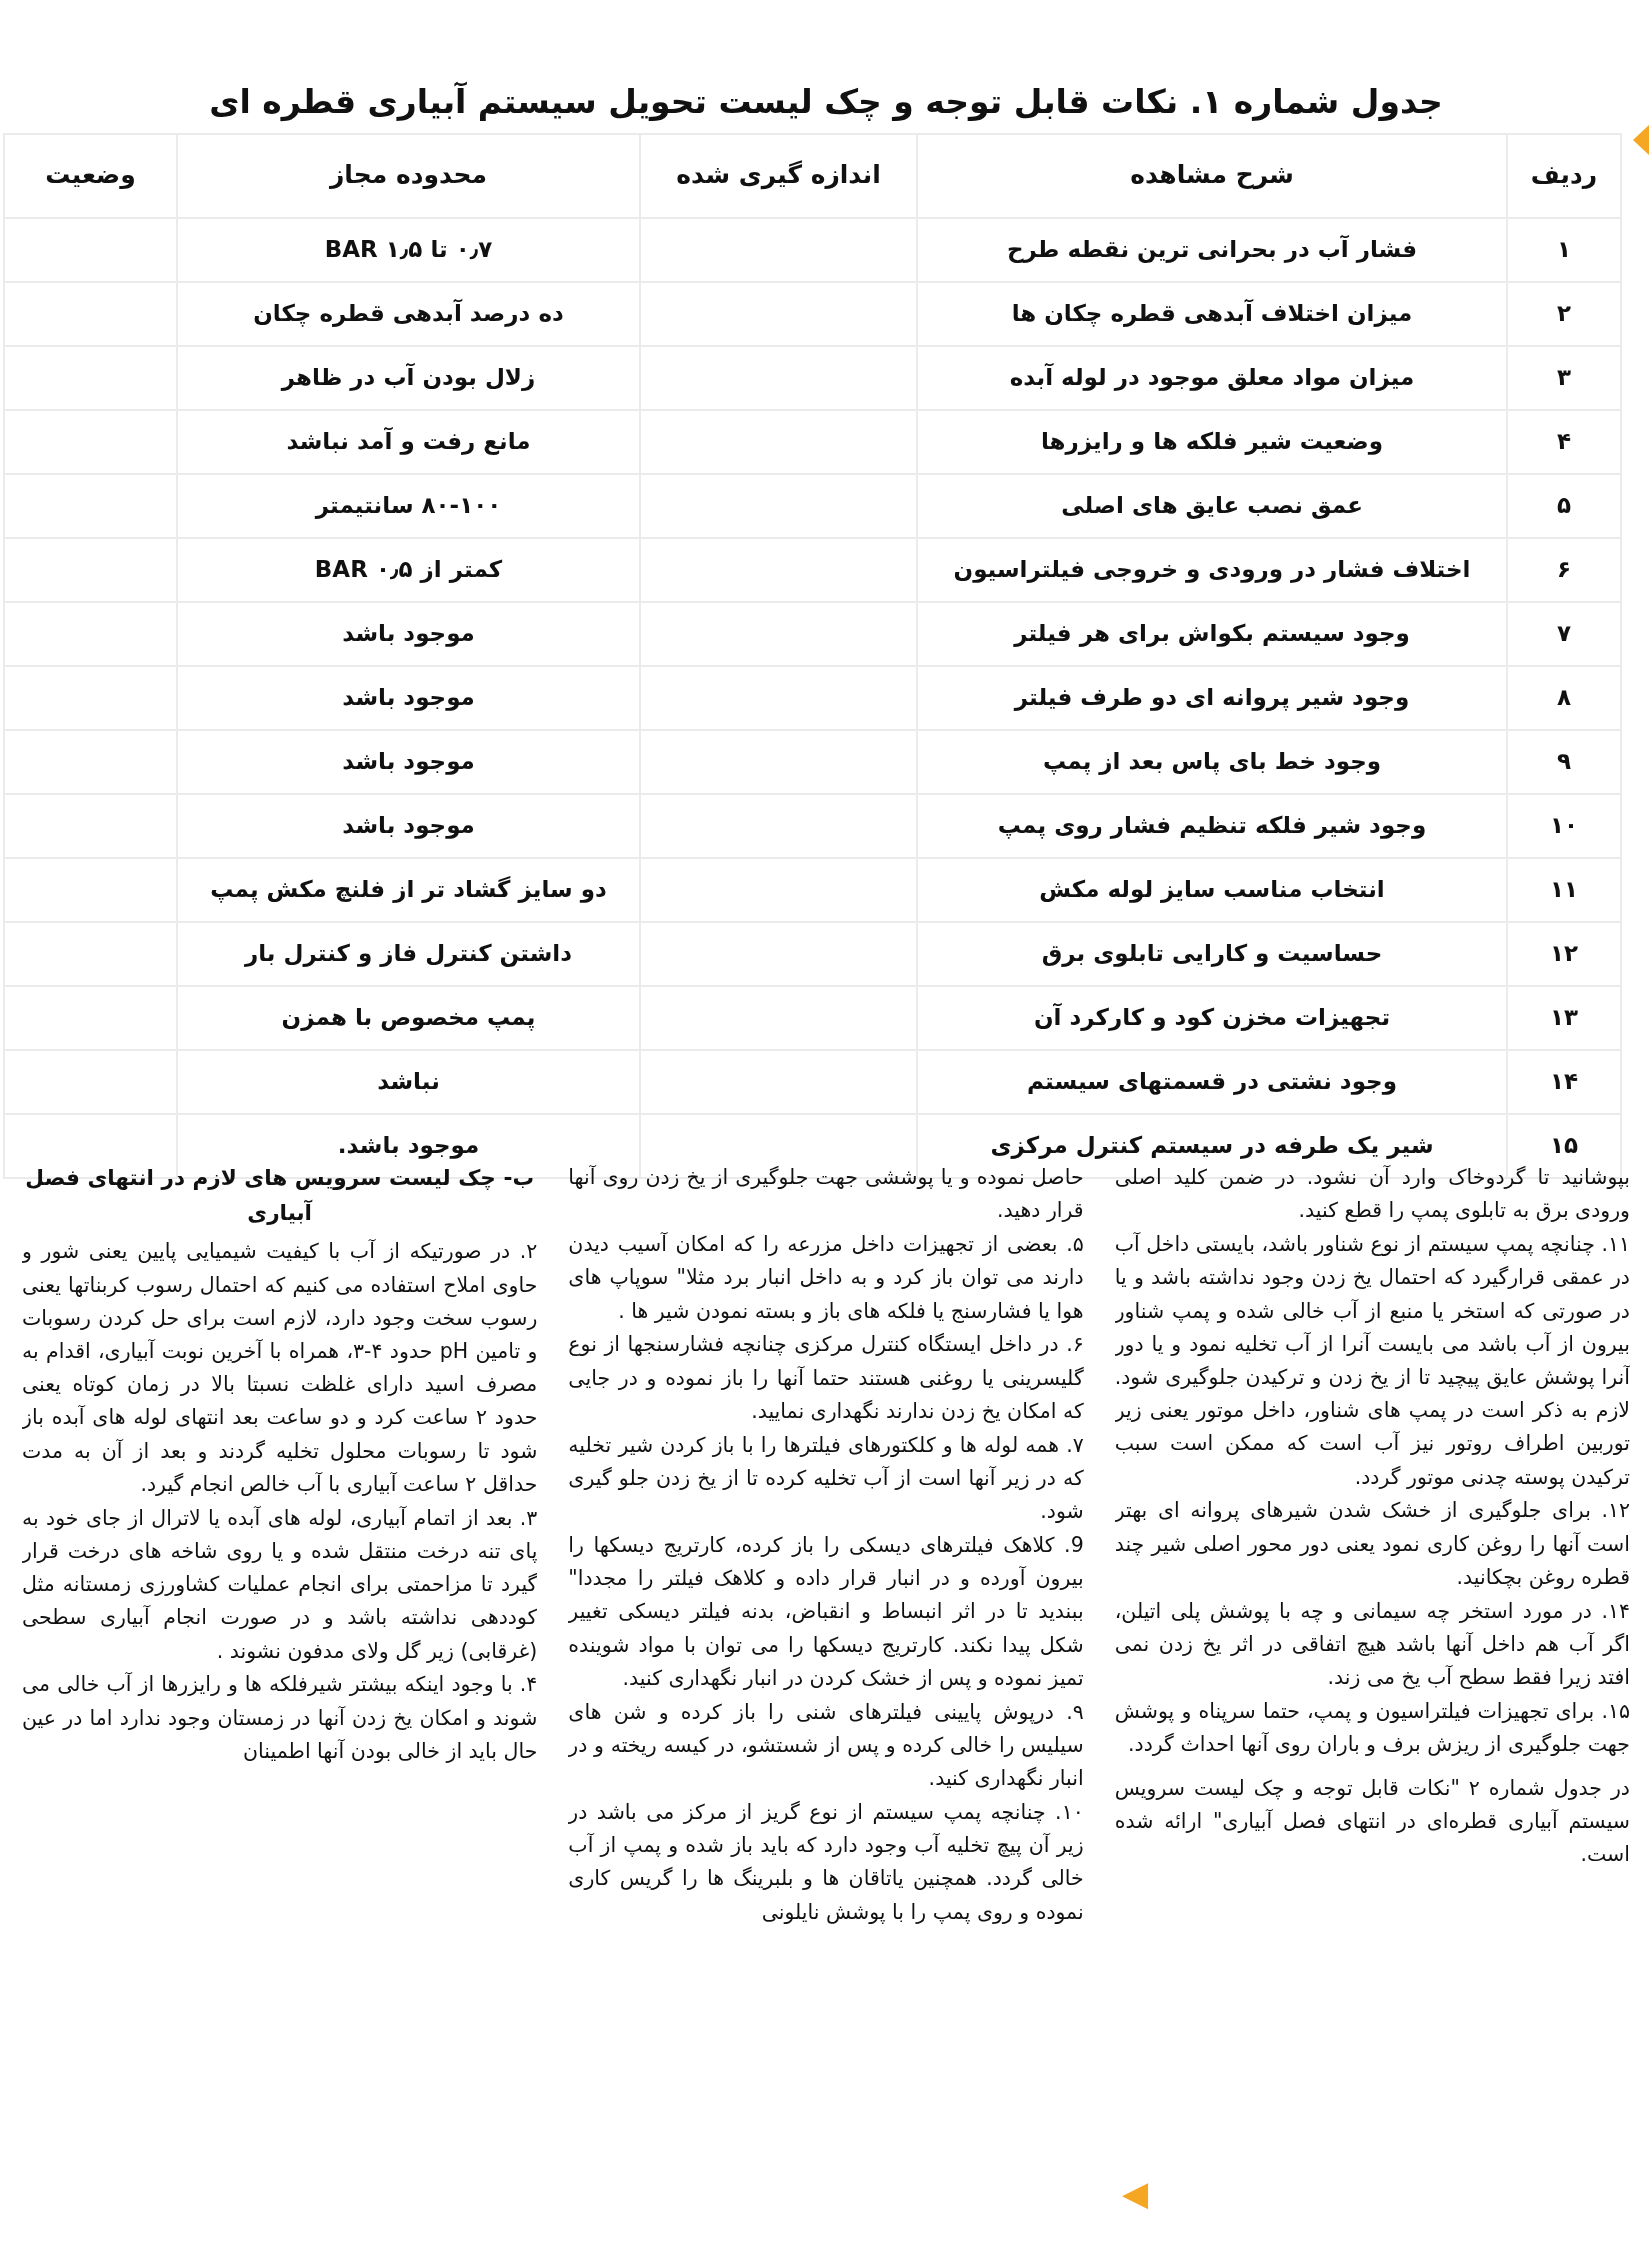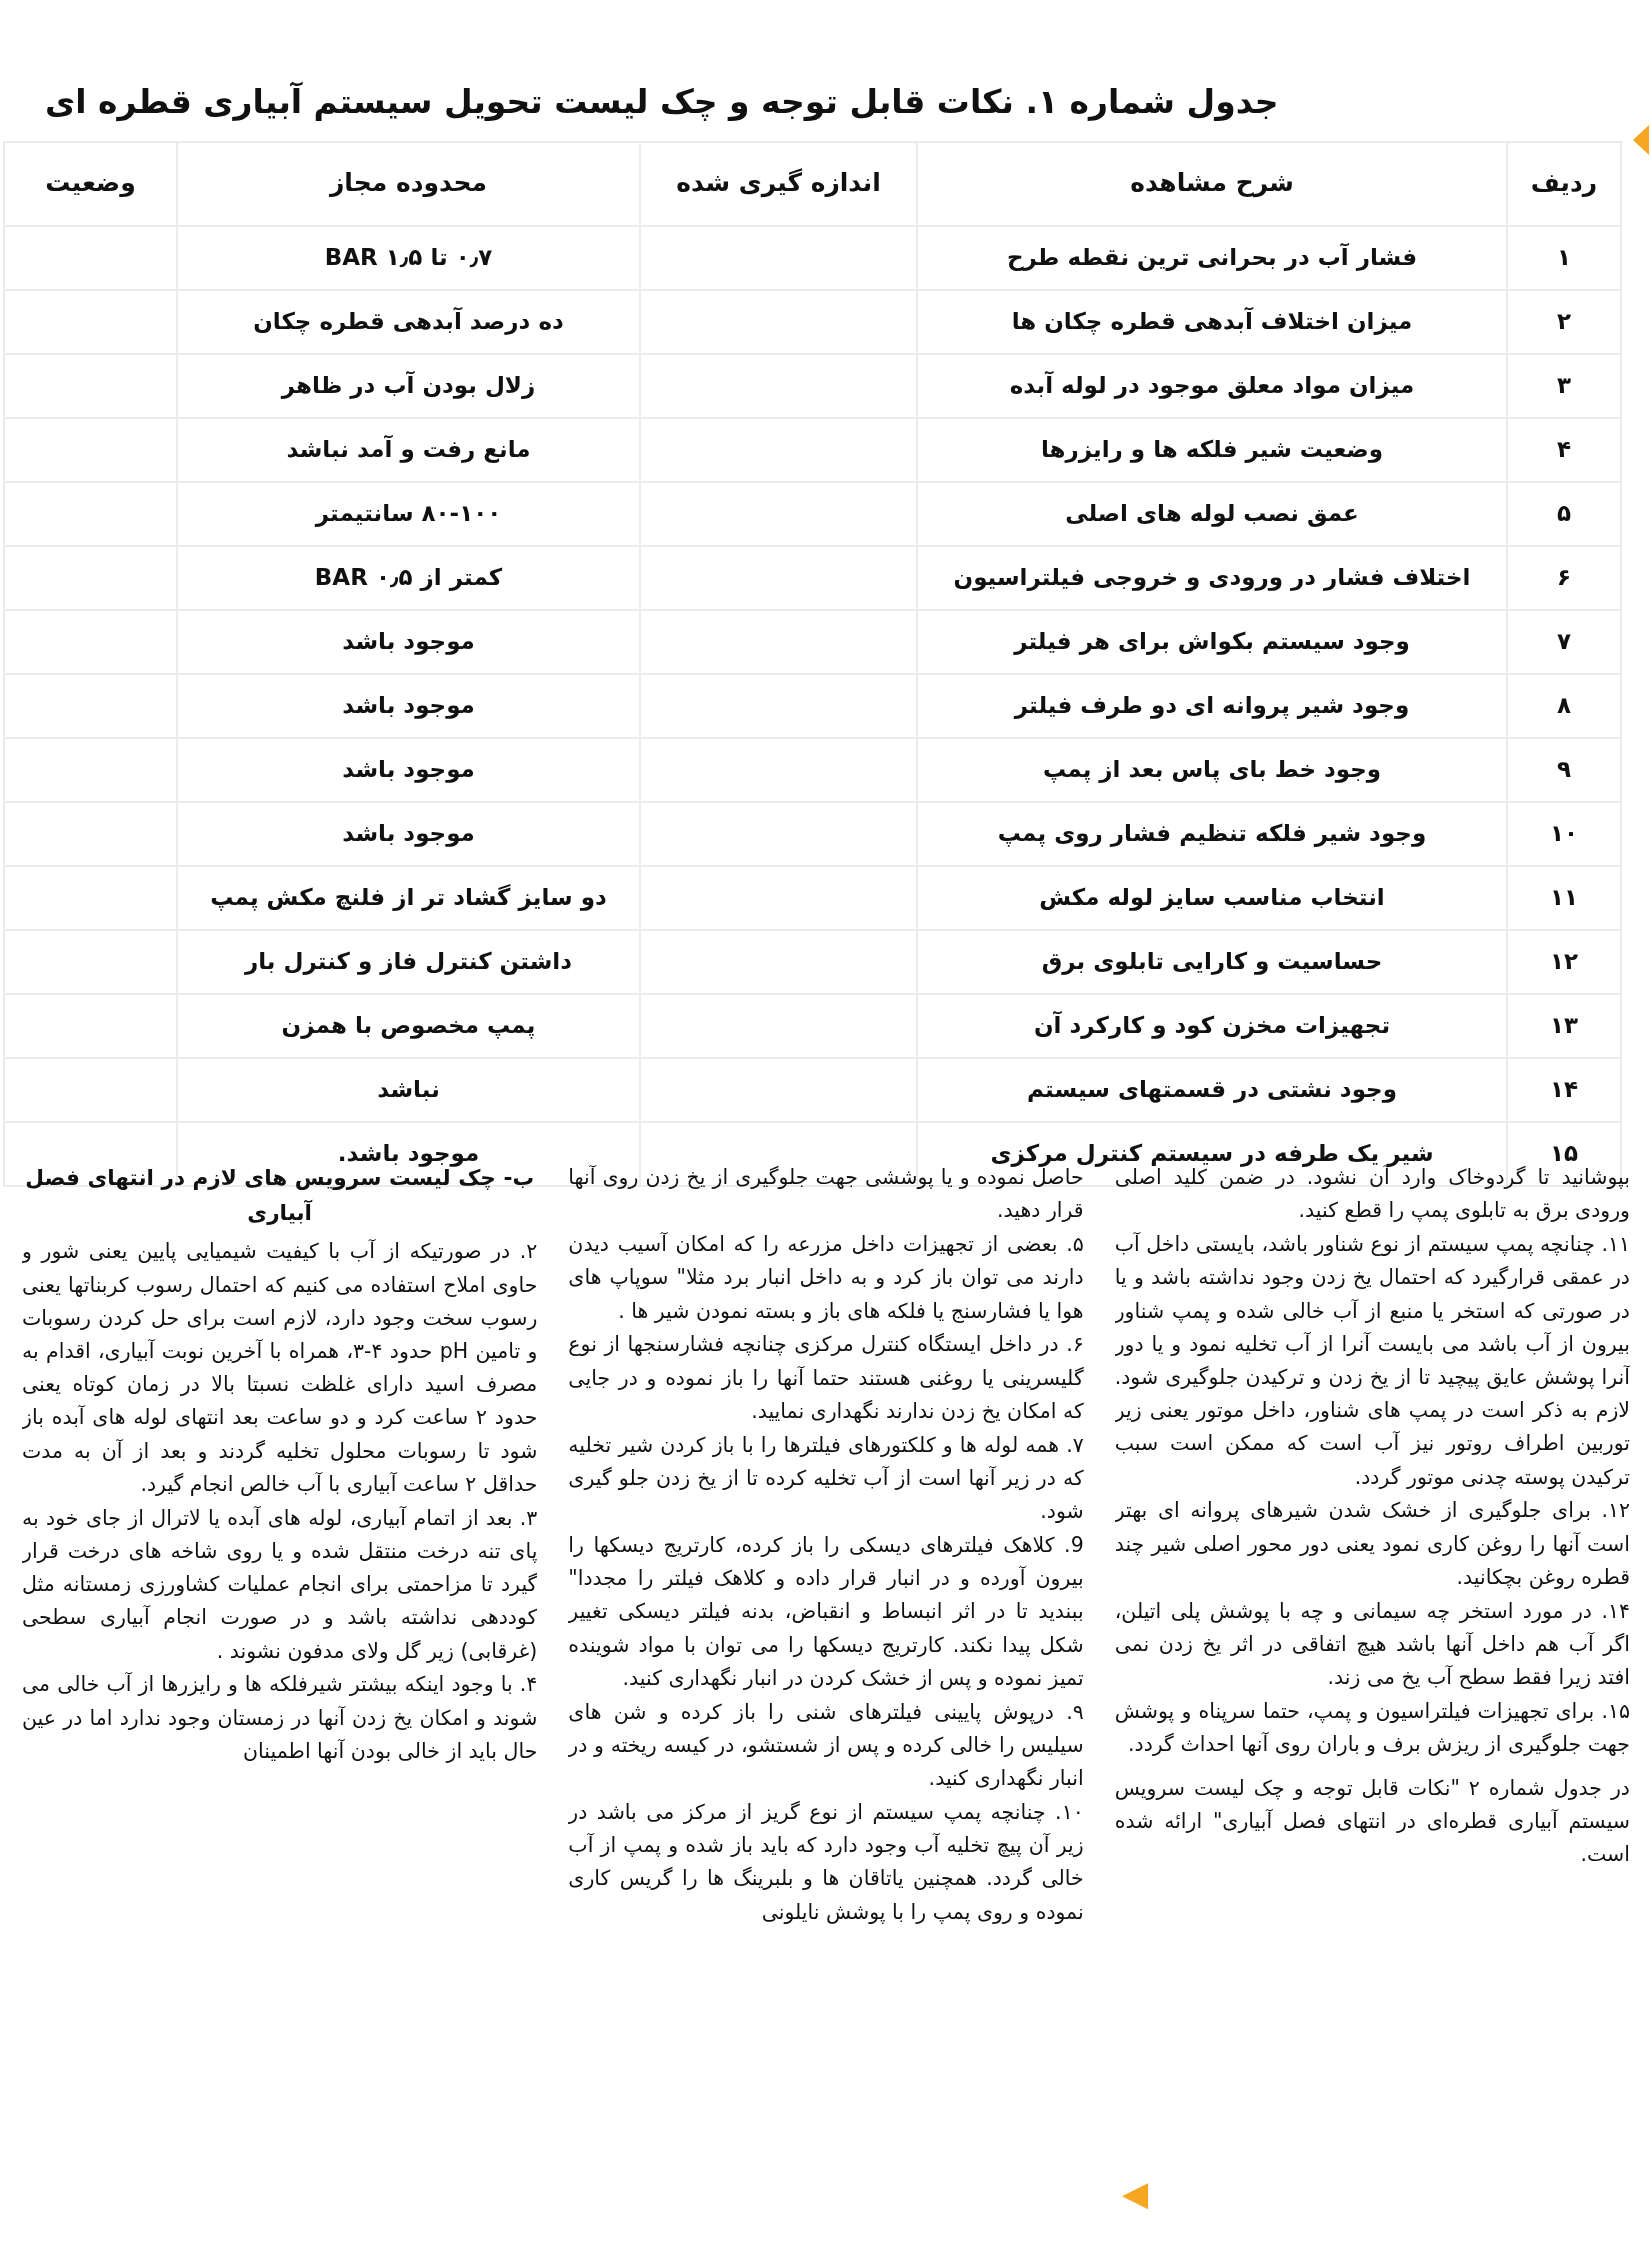--- a/index.html
+++ b/index.html
@@ -15,26 +15,26 @@
   .page{
     position:relative;
     width:1652px;
     height:2250px;
     box-sizing:border-box;
     padding:0;
   }
 
   
   .table-title{
-    text-align:left;
+    text-align:center;
     font-size:33px;
     font-weight:bold;
     letter-spacing:0px;
     margin:0;
-    padding:82px 45px 19px 45px;
+    padding:82px 45px 11px 45px;
     line-height:1.2;
   }
 
   
   .marker{
     position:absolute;
     width:0;height:0;
     border-top:15px solid transparent;
     border-bottom:15px solid transparent;
   }
@@ -172,21 +172,21 @@
         </tr>
       <tr>
           <td class="num-cell">۴</td>
           <td>وضعیت شیر فلکه ها و رایزرها</td>
           <td></td>
           <td>مانع رفت و آمد نباشد</td>
           <td></td>
         </tr>
       <tr>
           <td class="num-cell">۵</td>
-          <td>عمق نصب لوله های اصلی</td>
+          <td>عمق نصب عایق های اصلی</td>
           <td></td>
           <td>۸۰-۱۰۰ سانتیمتر</td>
           <td></td>
         </tr>
       <tr>
           <td class="num-cell">۶</td>
           <td>اختلاف فشار در ورودی و خروجی فیلتراسیون</td>
           <td></td>
           <td>کمتر از ۰٫۵ BAR</td>
           <td></td>

